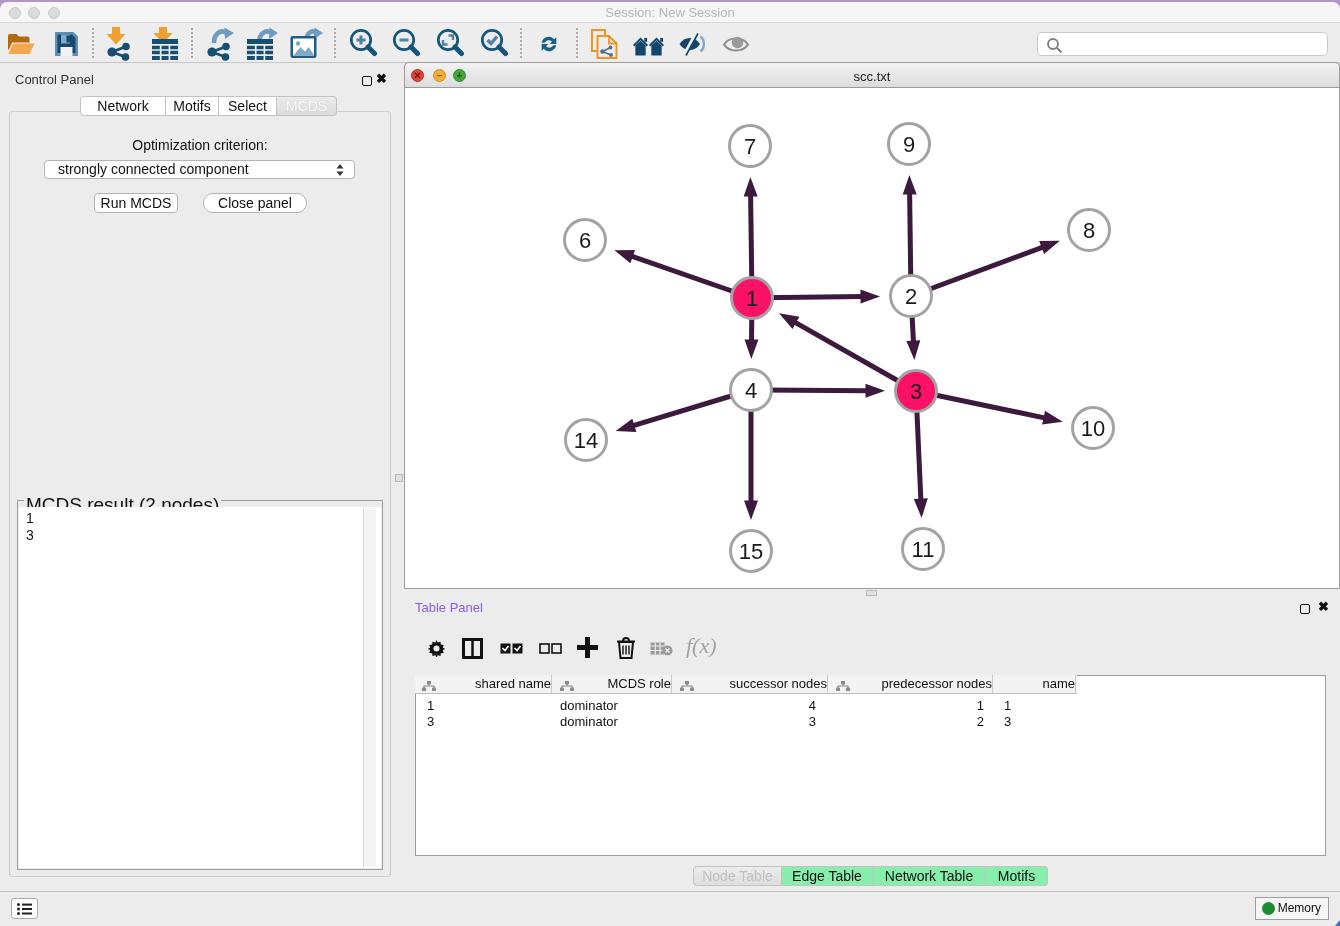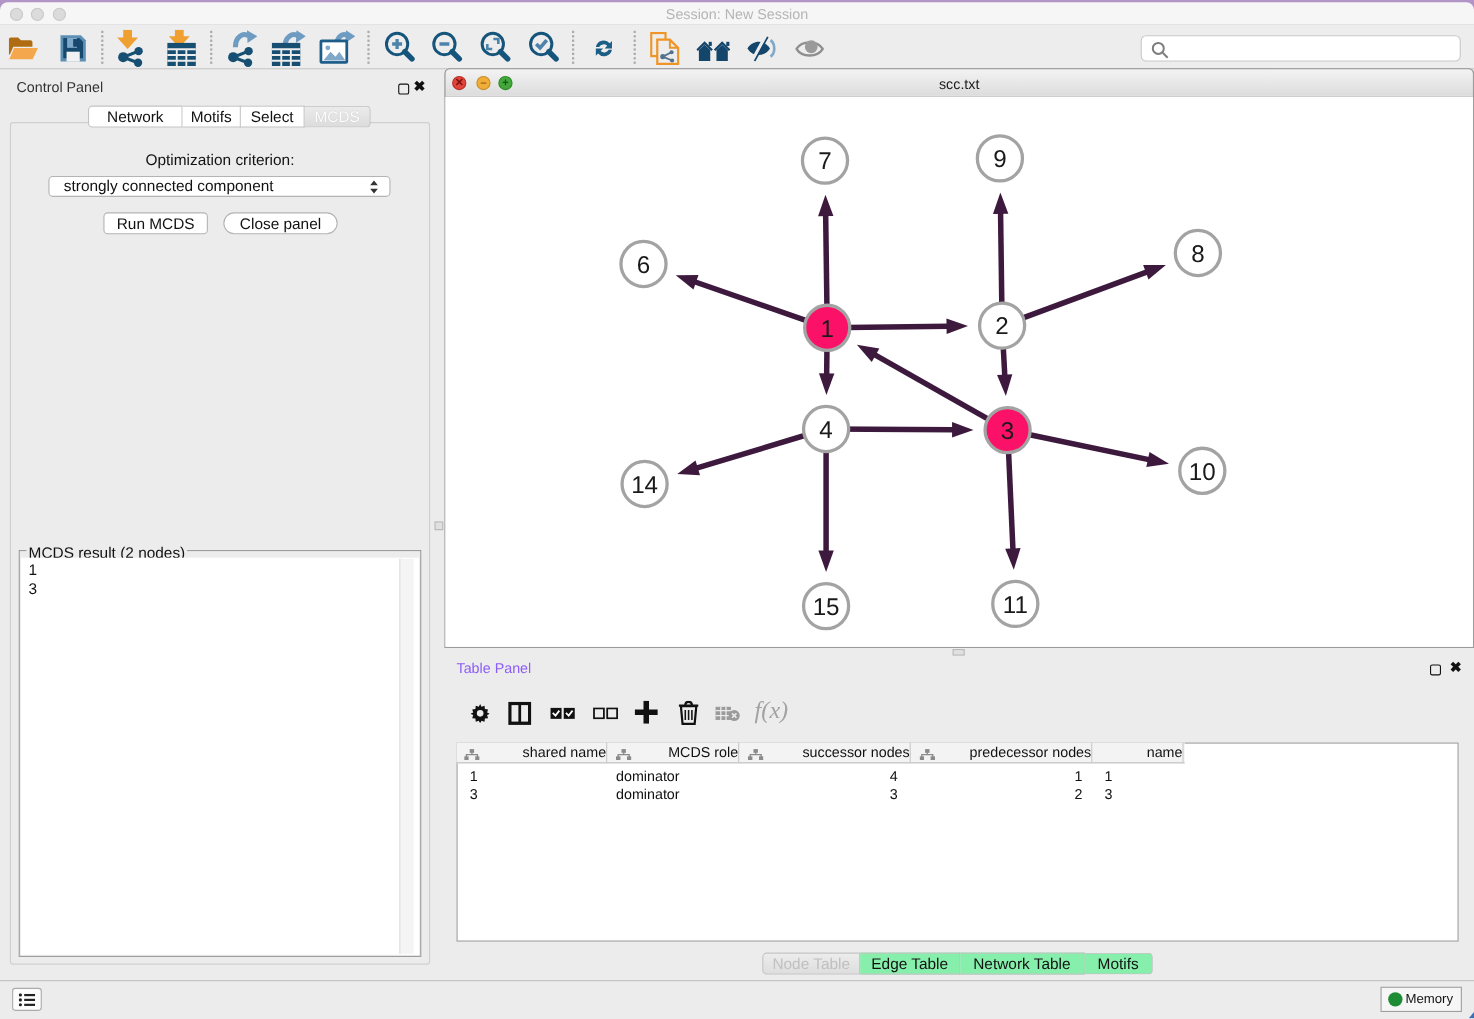--- a/index.html
+++ b/index.html
@@ -23,21 +23,21 @@
 #cp-box { left:9px; top:111px; width:382px; height:766px; background:#ececec; border:1px solid #cfcfcf; border-radius:3px; }
 .tabrow { position:absolute; display:flex; }
 .tab { height:20px; line-height:19px; font-size:14px; text-align:center; background:#fff; border:1px solid #c3c3c3; border-left:none; color:#111; }
 .tab.first { border-left:1px solid #c3c3c3; border-radius:4px 0 0 4px; }
 .tab.sel { background:linear-gradient(#ebebeb,#dcdcdc); color:#fdfdfd; border-radius:0 4px 4px 0; text-shadow:0 0 1px #bbb; }
 #optlabel { left:0px; top:137px; width:400px; text-align:center; font-size:14px; color:#111; }
 #dropdown { left:44px; top:160px; width:311px; height:19px; background:#fff; border:1px solid #b4b4b4; border-radius:4px; font-size:14px; line-height:17px; padding-left:13px; color:#111; }
 .btn { position:absolute; height:20px; background:#fff; border:1px solid #b4b4b4; border-radius:4px; font-size:14px; line-height:18px; text-align:center; color:#111; }
 
 #fs { left:17px; top:500px; width:366px; height:370px; border:1px solid #9d9d9d; }
-#fs-legend { left:24px; top:494px; font-size:14px; color:#111; background:#ececec; padding:0 2px; }
+#fs-legend { left:24px; top:494px; font-size:19px; color:#111; background:#ececec; padding:0 2px; }
 #fs-white { left:19px; top:507px; width:362px; height:361px; background:#fff; }
 #fs-sb { left:363px; top:508px; width:13px; height:359px; background:#f4f4f4; border-left:1px solid #ddd; }
 
 #nw { left:404px; top:62px; width:936px; height:527px; background:#fff; border:1px solid #9c9c9c; border-radius:5px 5px 0 0; }
 #nw-tb { left:404px; top:62px; width:936px; height:26px; background:linear-gradient(#f3f3f3,#dcdcdc); border:1px solid #9c9c9c; border-radius:5px 5px 0 0; border-bottom:1px solid #9a9a9a; }
 .mac { position:absolute; top:69px; width:13px; height:13px; border-radius:50%; font-size:10px; font-weight:bold; text-align:center; line-height:12px; }
 #nw-title { left:404px; top:69px; width:936px; text-align:center; font-size:13px; color:#1a1a1a; }
 #canvas { left:405px; top:88px; width:934px; height:500px; background:#fff; }
 
 #vgrip { left:395px; top:474px; width:8px; height:8px; background:#e0e0e0; border:1px solid #b9b9b9; }
@@ -200,21 +200,21 @@
   <div class="tab" style="width:53px;">Motifs</div>
   <div class="tab" style="width:58px;">Select</div>
   <div class="tab sel" style="width:60px;text-align:center;">MCDS</div>
 </div>
 <div class="abs" id="optlabel">Optimization criterion:</div>
 <div class="abs" id="dropdown">strongly connected component
   <svg width="10" height="14" style="position:absolute; right:9px; top:2px;" viewBox="0 0 10 14">
    <path d="M5 1 L8.5 5.5 L1.5 5.5 Z M5 13 L8.5 8.5 L1.5 8.5 Z" fill="#333"></path>
     </svg>
 </div>
-<div class="btn" style="left:94px; top:193px; width:95px;">Run MCDS</div>
+<div class="btn" style="left:94px; top:193px; width:84px;">Run MCDS</div>
 <div class="btn" style="left:203px; top:193px; width:104px;border-radius:10px;">Close panel</div>
 <div class="abs" id="fs"></div>
 <div class="abs" id="fs-legend">MCDS result (2 nodes)</div>
 <div class="abs" id="fs-white">
     <div style="padding:3px 0 0 7px; font-size:14px; line-height:17px; color:#111;">1<br>3</div>
   </div>
 <div class="abs" id="fs-sb"></div>
 
 <div class="abs" id="nw"></div>
 <div class="abs" id="nw-tb"></div>

